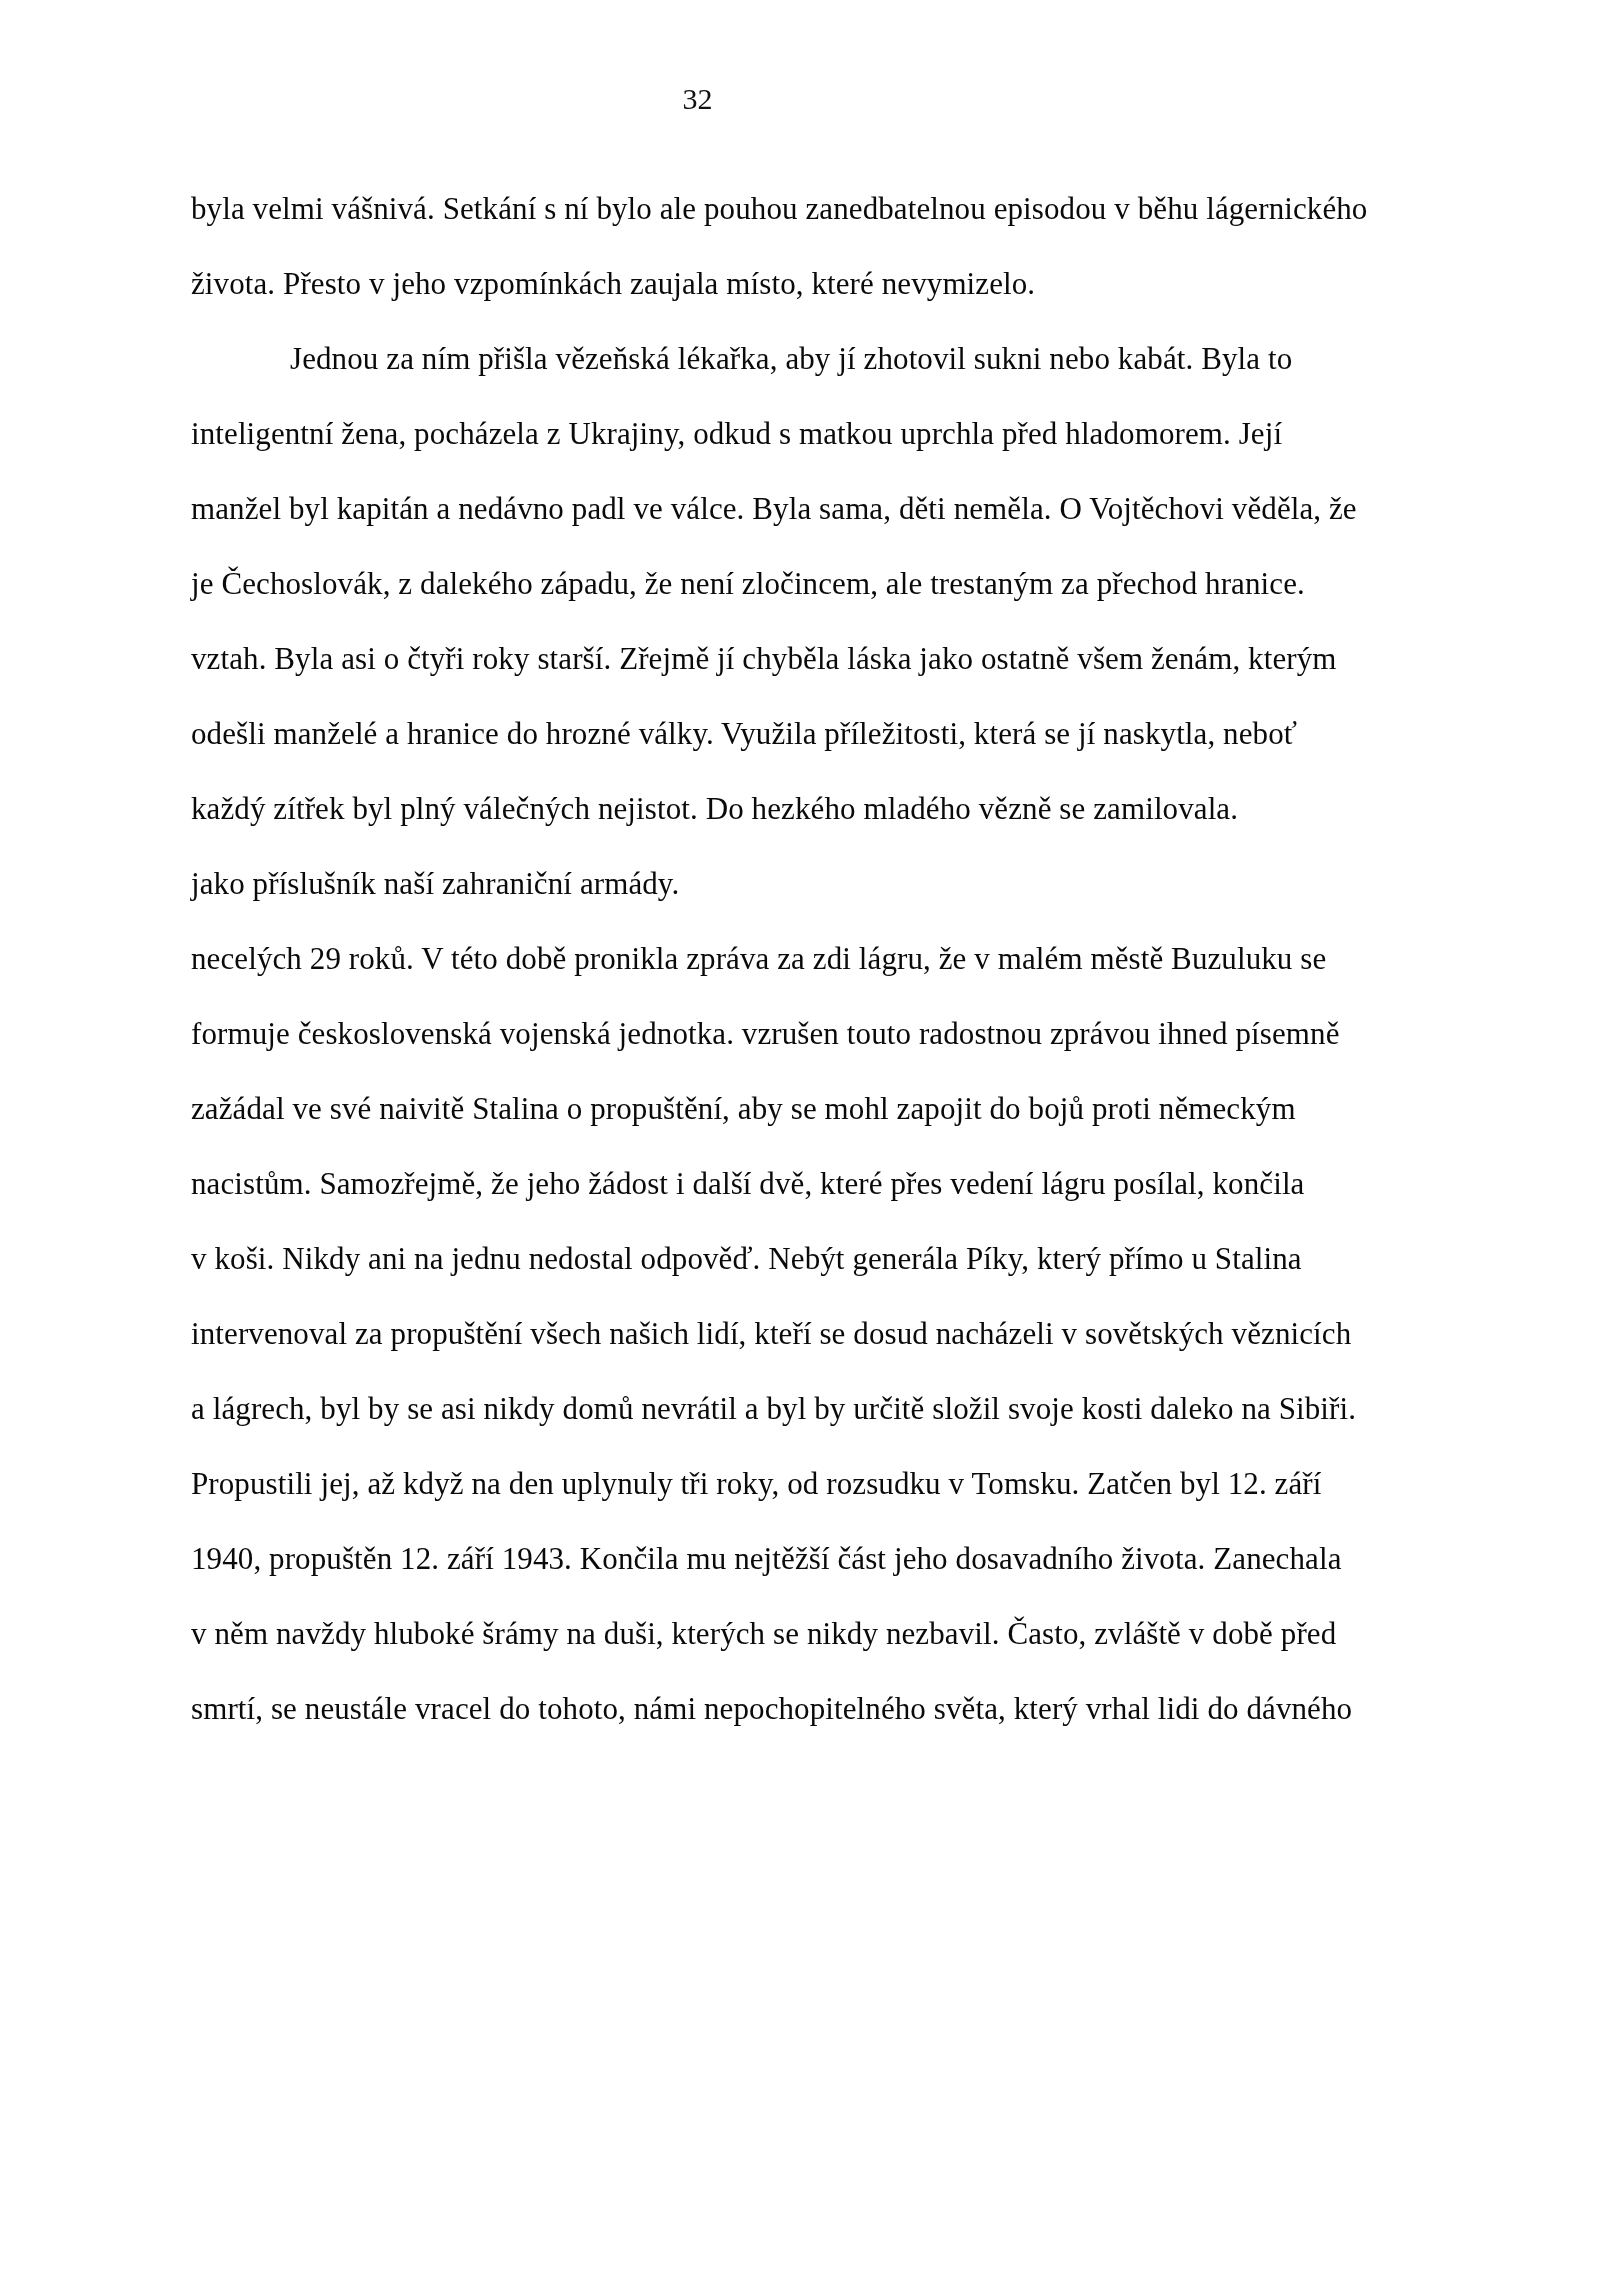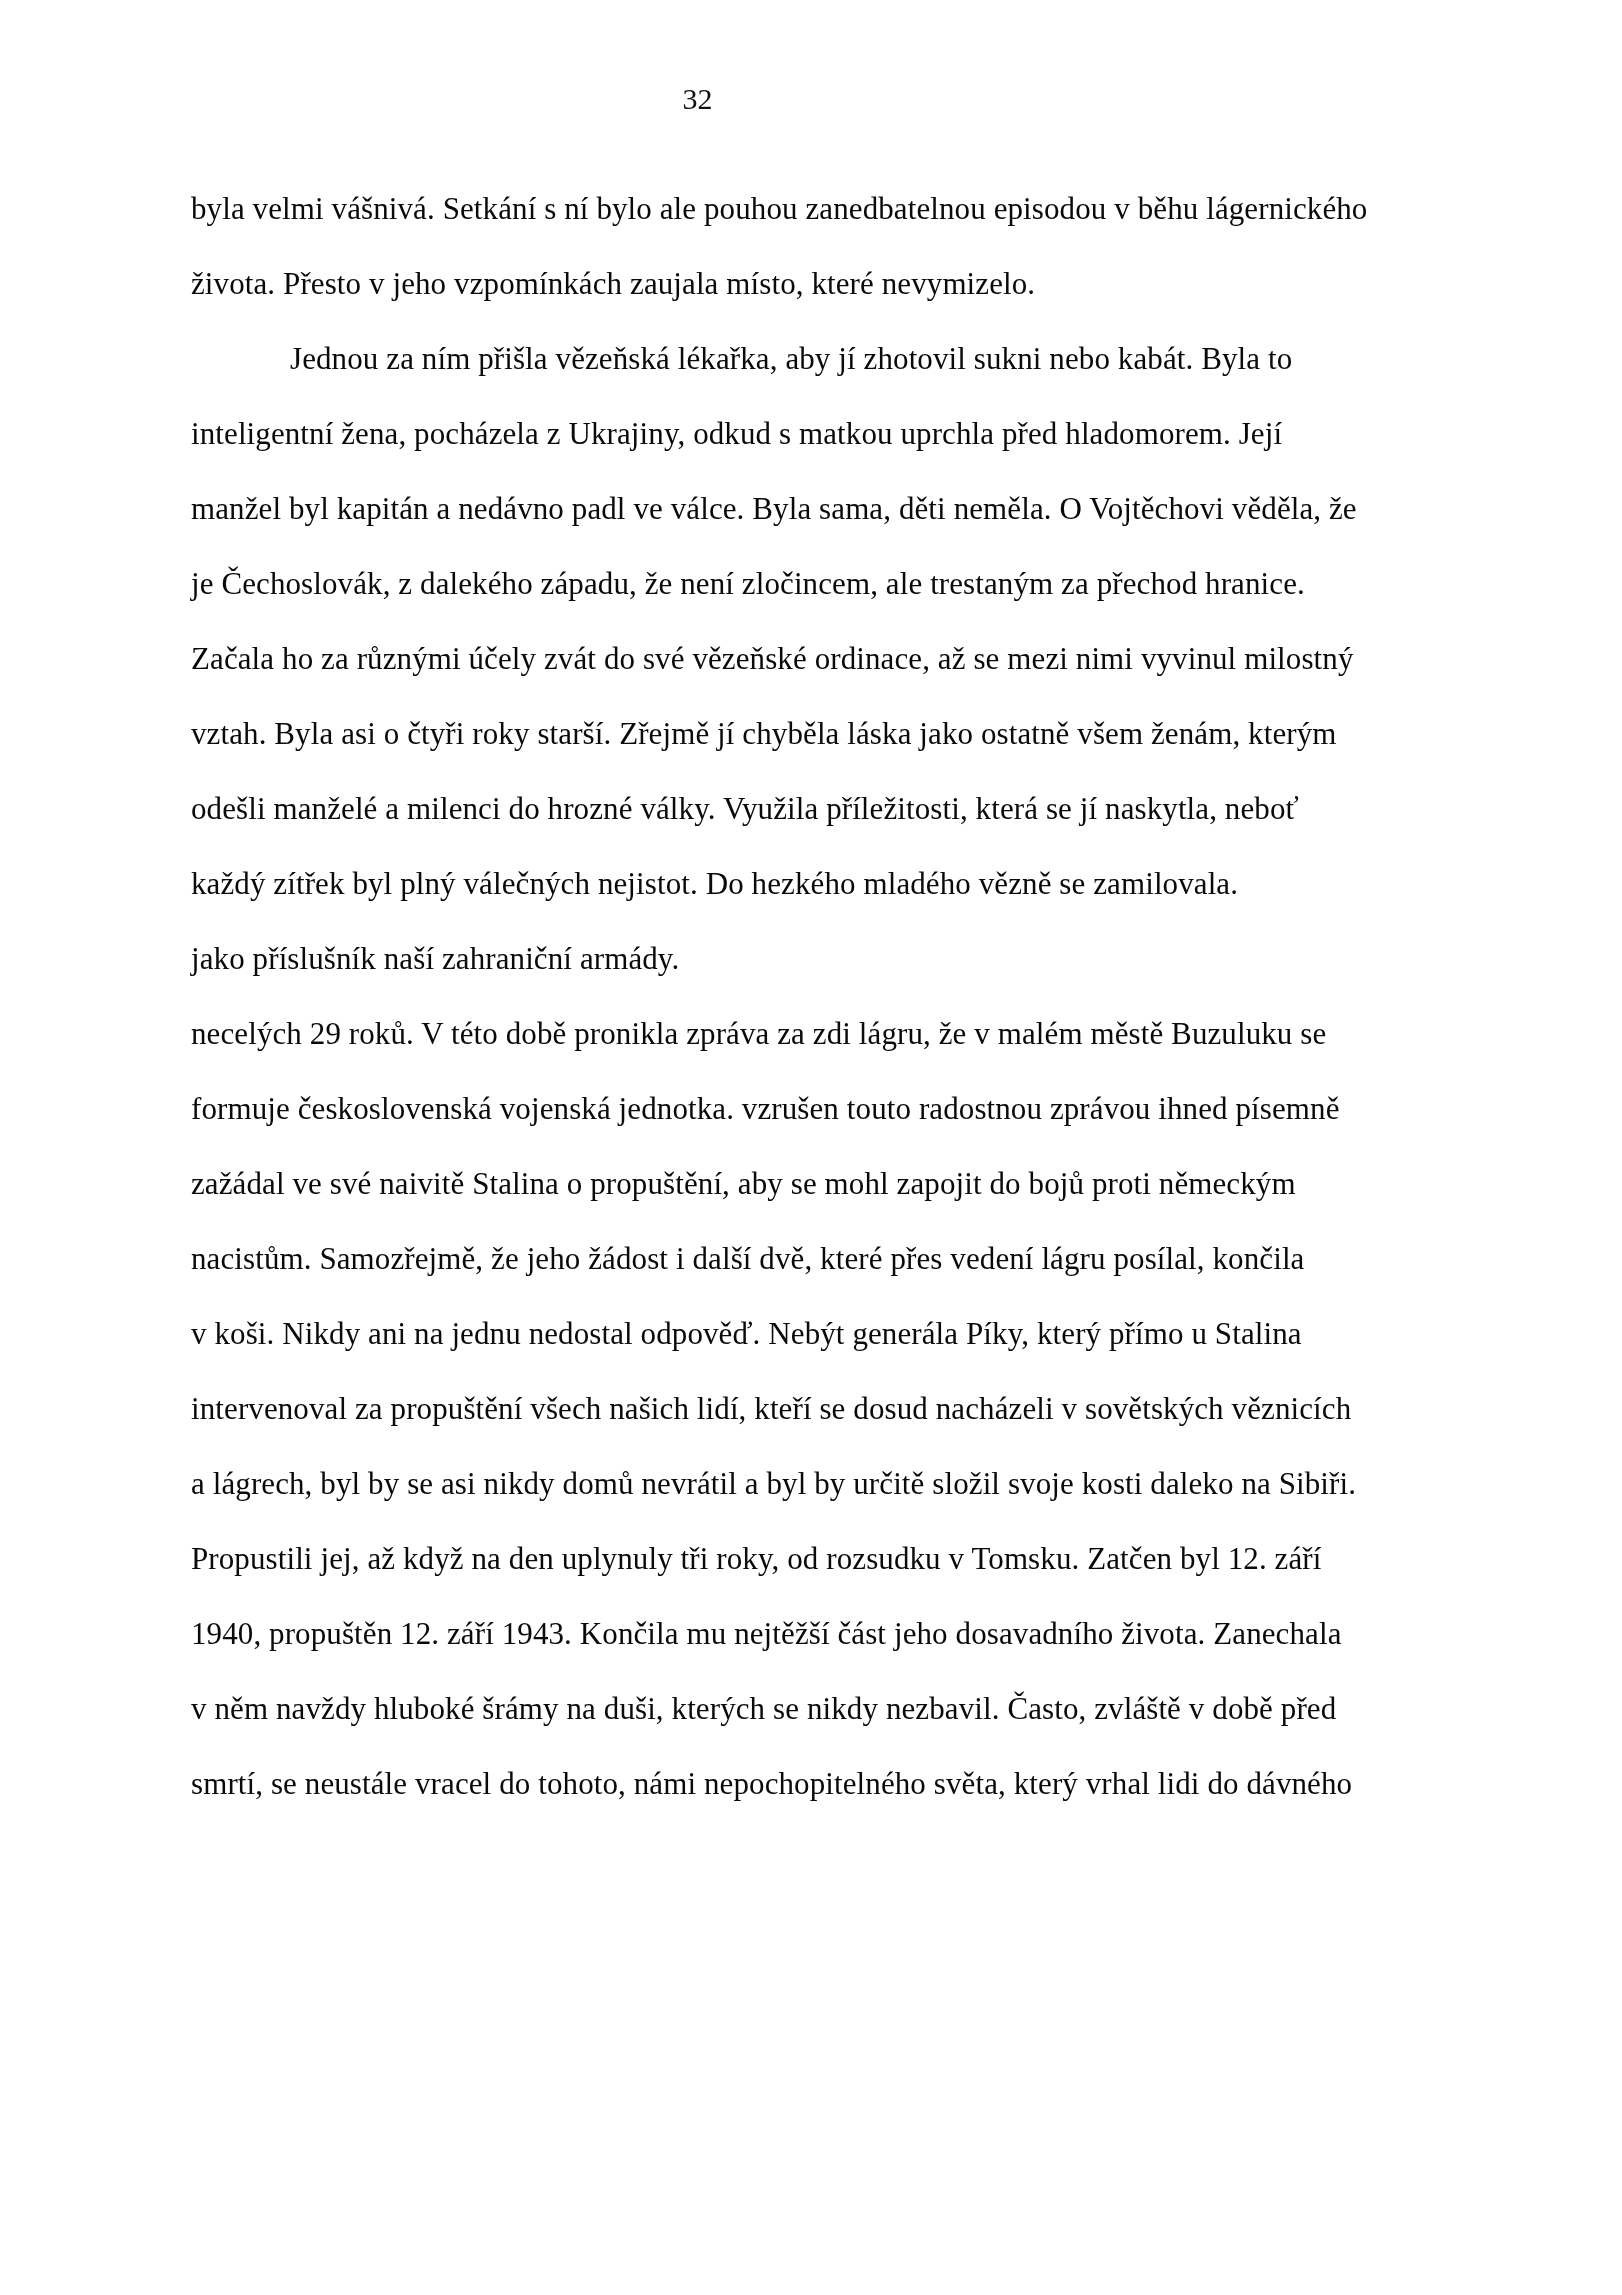--- a/index.html
+++ b/index.html
@@ -48,23 +48,22 @@
 
 <div class="page">
   <div class="page-number">32</div>
   <div class="content">
       <div class="line">byla velmi vášnivá. Setkání s ní bylo ale pouhou zanedbatelnou episodou v běhu lágernického</div>
       <div class="line">života. Přesto v jeho vzpomínkách zaujala místo, které nevymizelo.</div>
       <div class="line indent">Jednou za ním přišla vězeňská lékařka, aby jí zhotovil sukni nebo kabát. Byla to</div>
       <div class="line">inteligentní žena, pocházela z Ukrajiny, odkud s matkou uprchla před hladomorem. Její</div>
       <div class="line">manžel byl kapitán a nedávno padl ve válce. Byla sama, děti neměla. O Vojtěchovi věděla, že</div>
       <div class="line">je Čechoslovák, z dalekého západu, že není zločincem, ale trestaným za přechod hranice.</div>
-      <div class="line">Začala ho za různými účely zvát do své vězeňské ordinace, až se mezi nimi vyvinul milostný</div>
       <div class="line">vztah. Byla asi o čtyři roky starší. Zřejmě jí chyběla láska jako ostatně všem ženám, kterým</div>
-      <div class="line">odešli manželé a milenci do hrozné války. Využila příležitosti, která se jí naskytla, neboť</div>
+      <div class="line">odešli manželé a hranice do hrozné války. Využila příležitosti, která se jí naskytla, neboť</div>
       <div class="line">každý zítřek byl plný válečných nejistot. Do hezkého mladého vězně se zamilovala.</div>
       <div class="line">jako příslušník naší zahraniční armády.</div>
       <div class="line">necelých 29 roků. V této době pronikla zpráva za zdi lágru, že v malém městě Buzuluku se</div>
       <div class="line">formuje československá vojenská jednotka. vzrušen touto radostnou zprávou ihned písemně</div>
       <div class="line">zažádal ve své naivitě Stalina o propuštění, aby se mohl zapojit do bojů proti německým</div>
       <div class="line">nacistům. Samozřejmě, že jeho žádost i další dvě, které přes vedení lágru posílal, končila</div>
       <div class="line">v koši. Nikdy ani na jednu nedostal odpověď. Nebýt generála Píky, který přímo u Stalina</div>
       <div class="line">intervenoval za propuštění všech našich lidí, kteří se dosud nacházeli v sovětských věznicích</div>
       <div class="line">a lágrech, byl by se asi nikdy domů nevrátil a byl by určitě složil svoje kosti daleko na Sibiři.</div>
       <div class="line">Propustili jej, až když na den uplynuly tři roky, od rozsudku v Tomsku. Zatčen byl 12. září</div>

